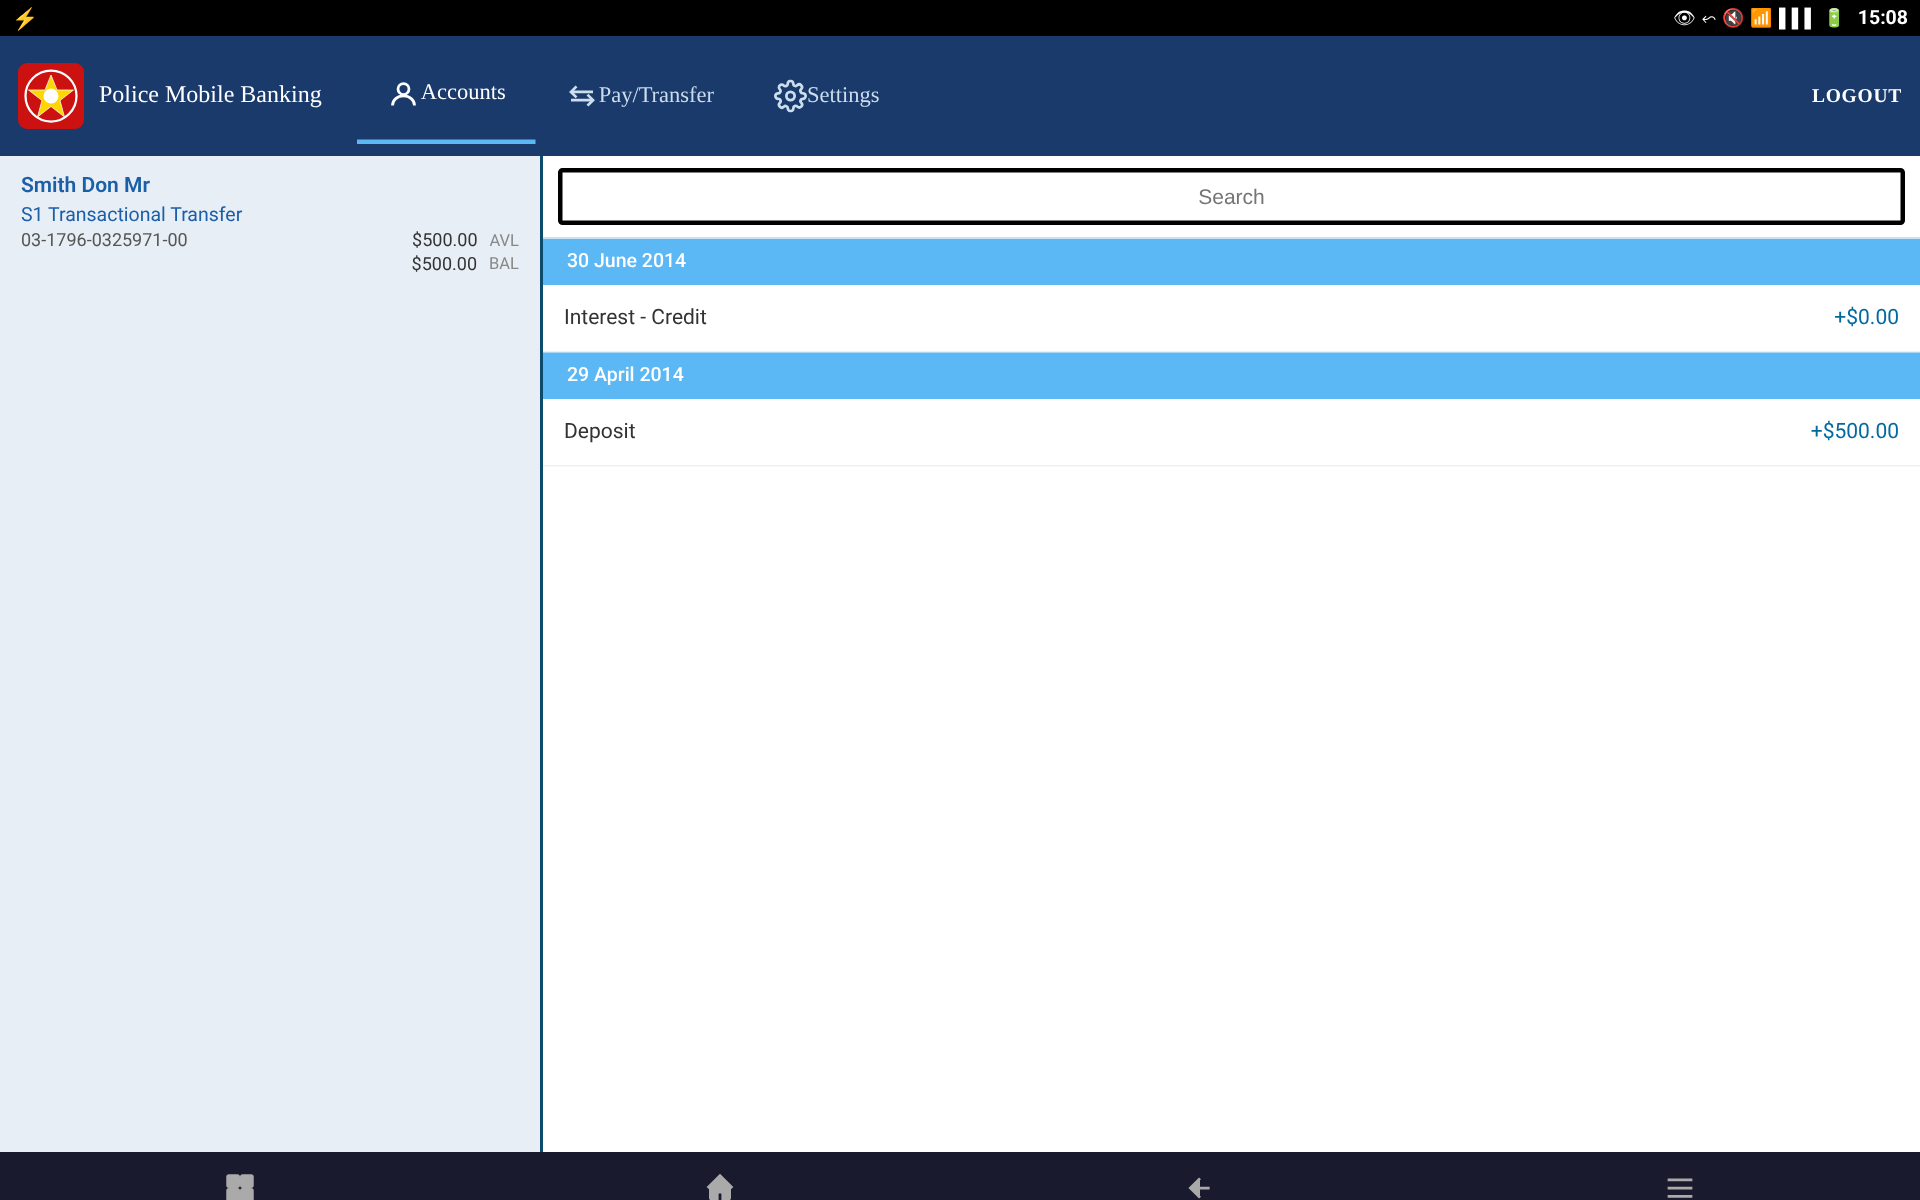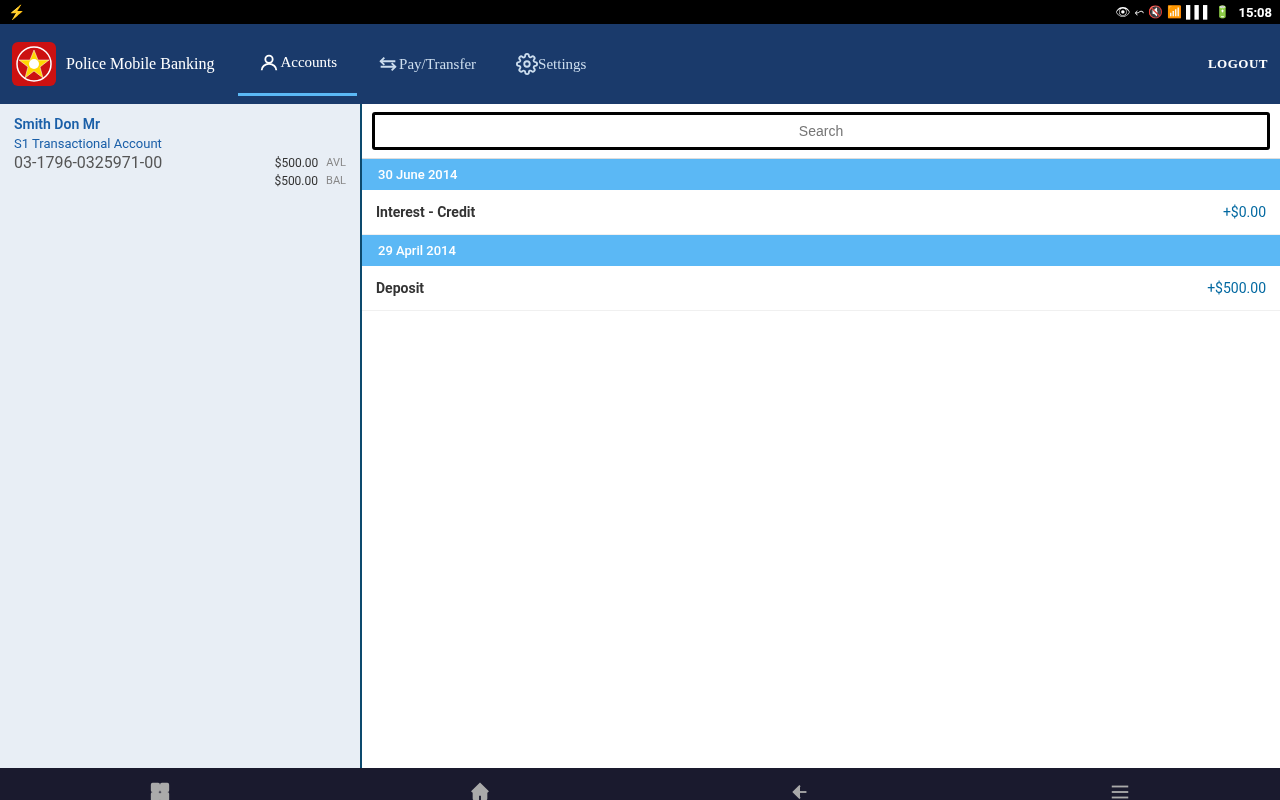--- a/index.html
+++ b/index.html
@@ -132,21 +132,21 @@
       font-size: 13px;
       margin-bottom: 2px;
     }
     .account-balance-row {
       display: flex;
       justify-content: space-between;
       align-items: center;
     }
     .account-number {
       color: #555;
-      font-size: 16px;
+      font-size: 12px;
     }
     .balance-info {
       display: flex;
       gap: 8px;
       align-items: center;
       font-size: 12px;
       color: #444;
     }
     .balance-amount {
       font-size: 12px;
@@ -199,21 +199,20 @@
       justify-content: space-between;
       align-items: center;
       padding: 14px 14px;
       border-bottom: 1px solid #f0f0f0;
       background: #fff;
       cursor: pointer;
     }
     .transaction-name {
       font-size: 14px;
       color: #333;
-      font-weight: bold;
     }
     .transaction-amount {
       font-size: 14px;
       color: #0369a1;
       text-align: center;
     }
 
     
     #bottom-bar {
       width: 100%;
@@ -294,21 +293,21 @@
   </div>
 
   <div id="logout-btn">LOGOUT</div>
 </div>
 
 <div id="main-content">
 
   <div id="left-panel">
     <div id="account-item">
       <div id="account-owner">Smith Don Mr</div>
-      <div id="account-name">S1 Transactional Account</div>
+      <div id="account-name">S1 Transactional Transfer</div>
       <div class="account-balance-row">
         <span class="account-number">03-1796-0325971-00</span>
         <div class="balance-info">
           <span class="balance-amount">$500.00</span>
           <span class="balance-label">AVL</span>
         </div>
       </div>
       <div style="display:flex;justify-content:flex-end;gap:8px;margin-top:2px;">
         <span class="balance-amount">$500.00</span>
         <span class="balance-label">BAL</span>

